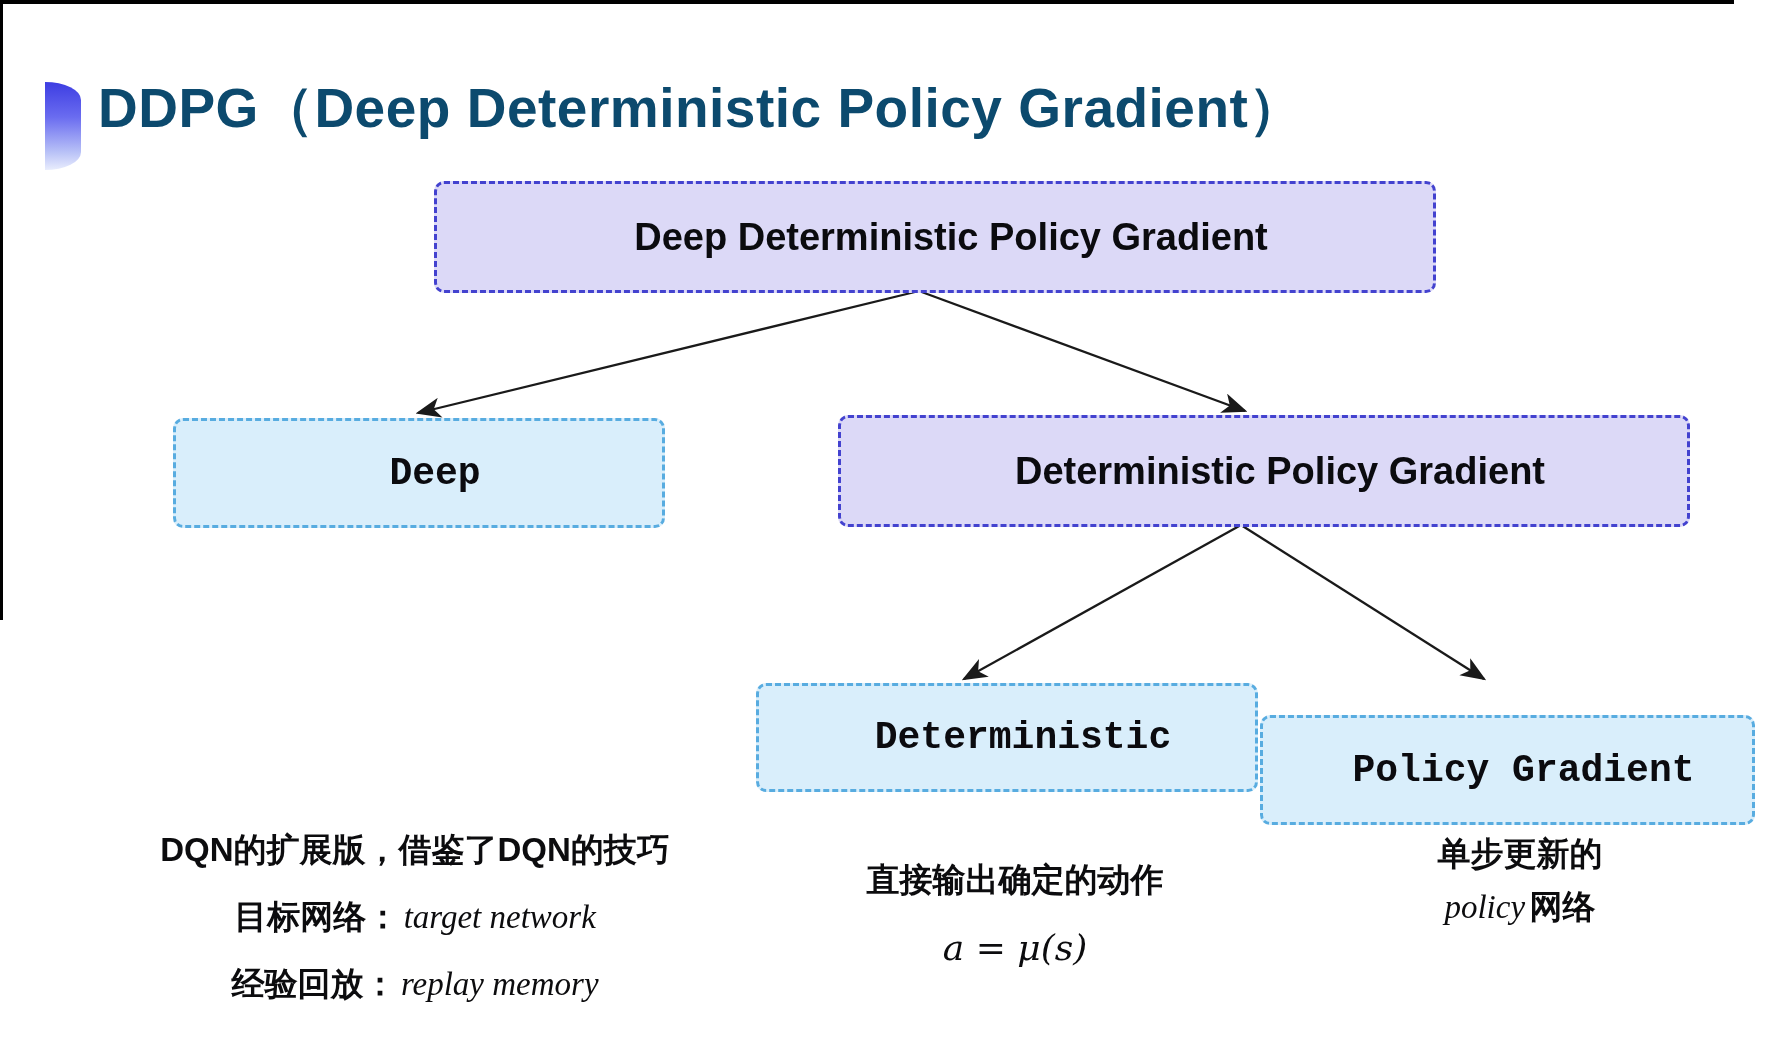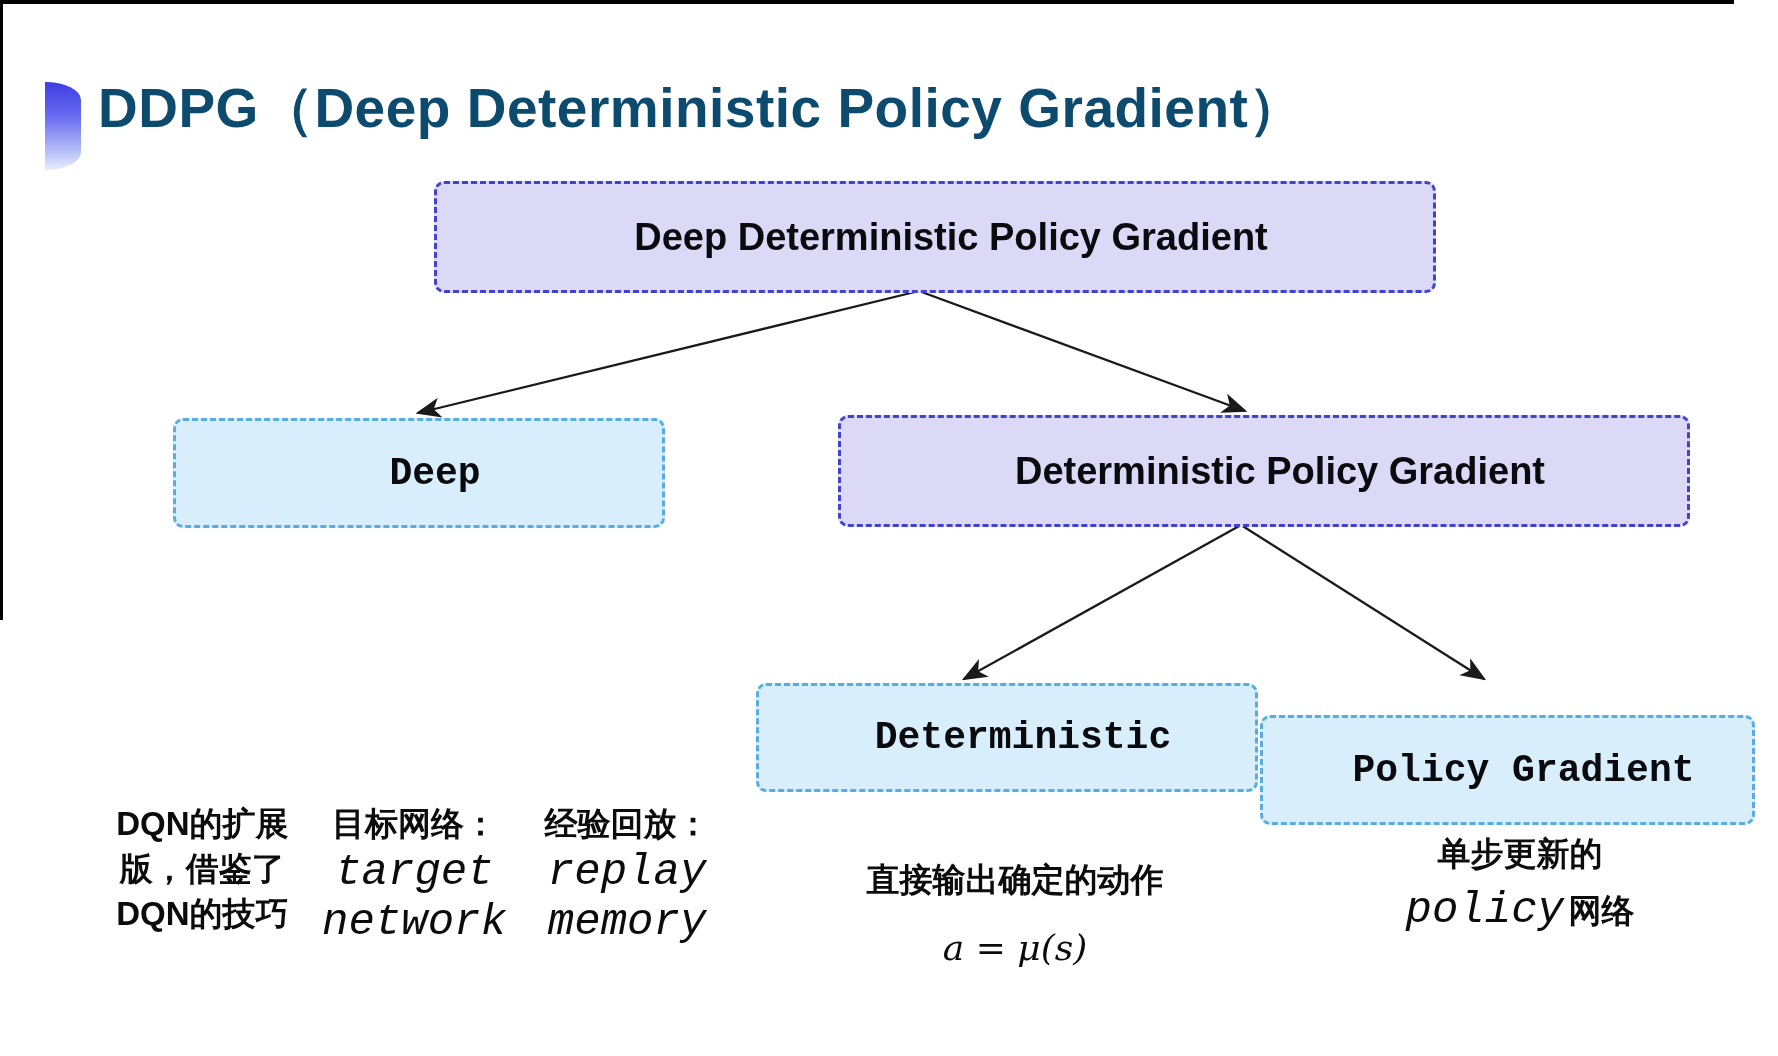--- a/index.html
+++ b/index.html
@@ -33,22 +33,22 @@
   .node-deep{left:173px;top:418px;width:454px;height:104px;}
   .node-dpg{left:838px;top:415px;width:814px;height:106px;}
   .node-det{left:756px;top:683px;width:464px;height:103px;}
   .node-pg{left:1260px;top:683px;width:457px;height:104px;margin-top:32px;}
 
   svg.arrows{position:absolute;left:0;top:0;width:1778px;height:1056px;pointer-events:none;}
 
   
   .note{position:absolute;text-align:center;color:#0c0c0e;}
   .note .zh{font-weight:600;font-size:33px;}
-  .note .en{font-family:Liberation Mono, monospace;font-style:italic;font-weight:500;font-size:44px;}
-  .note-left{left:110px;top:802px;width:610px;display:flex;gap:22px;}
+  .note .en{font-family:Liberation Serif, serif;font-style:italic;font-weight:500;font-size:33px;}
+  .note-left{left:110px;top:828px;width:610px;display:flex;flex-direction:column;gap:22px;}
   .note-mid{left:815px;top:858px;width:400px;display:flex;flex-direction:column;gap:24px;}
   .note-right{left:1350px;top:832px;width:340px;display:flex;flex-direction:column;gap:8px;}
   .formula{font-family:"DejaVu Serif","Liberation Serif",serif;font-style:italic;font-size:36px;}
 </style>
 </head>
 <body>
 
 <div class="frame-top"></div>
 <div class="frame-left"></div>
 

